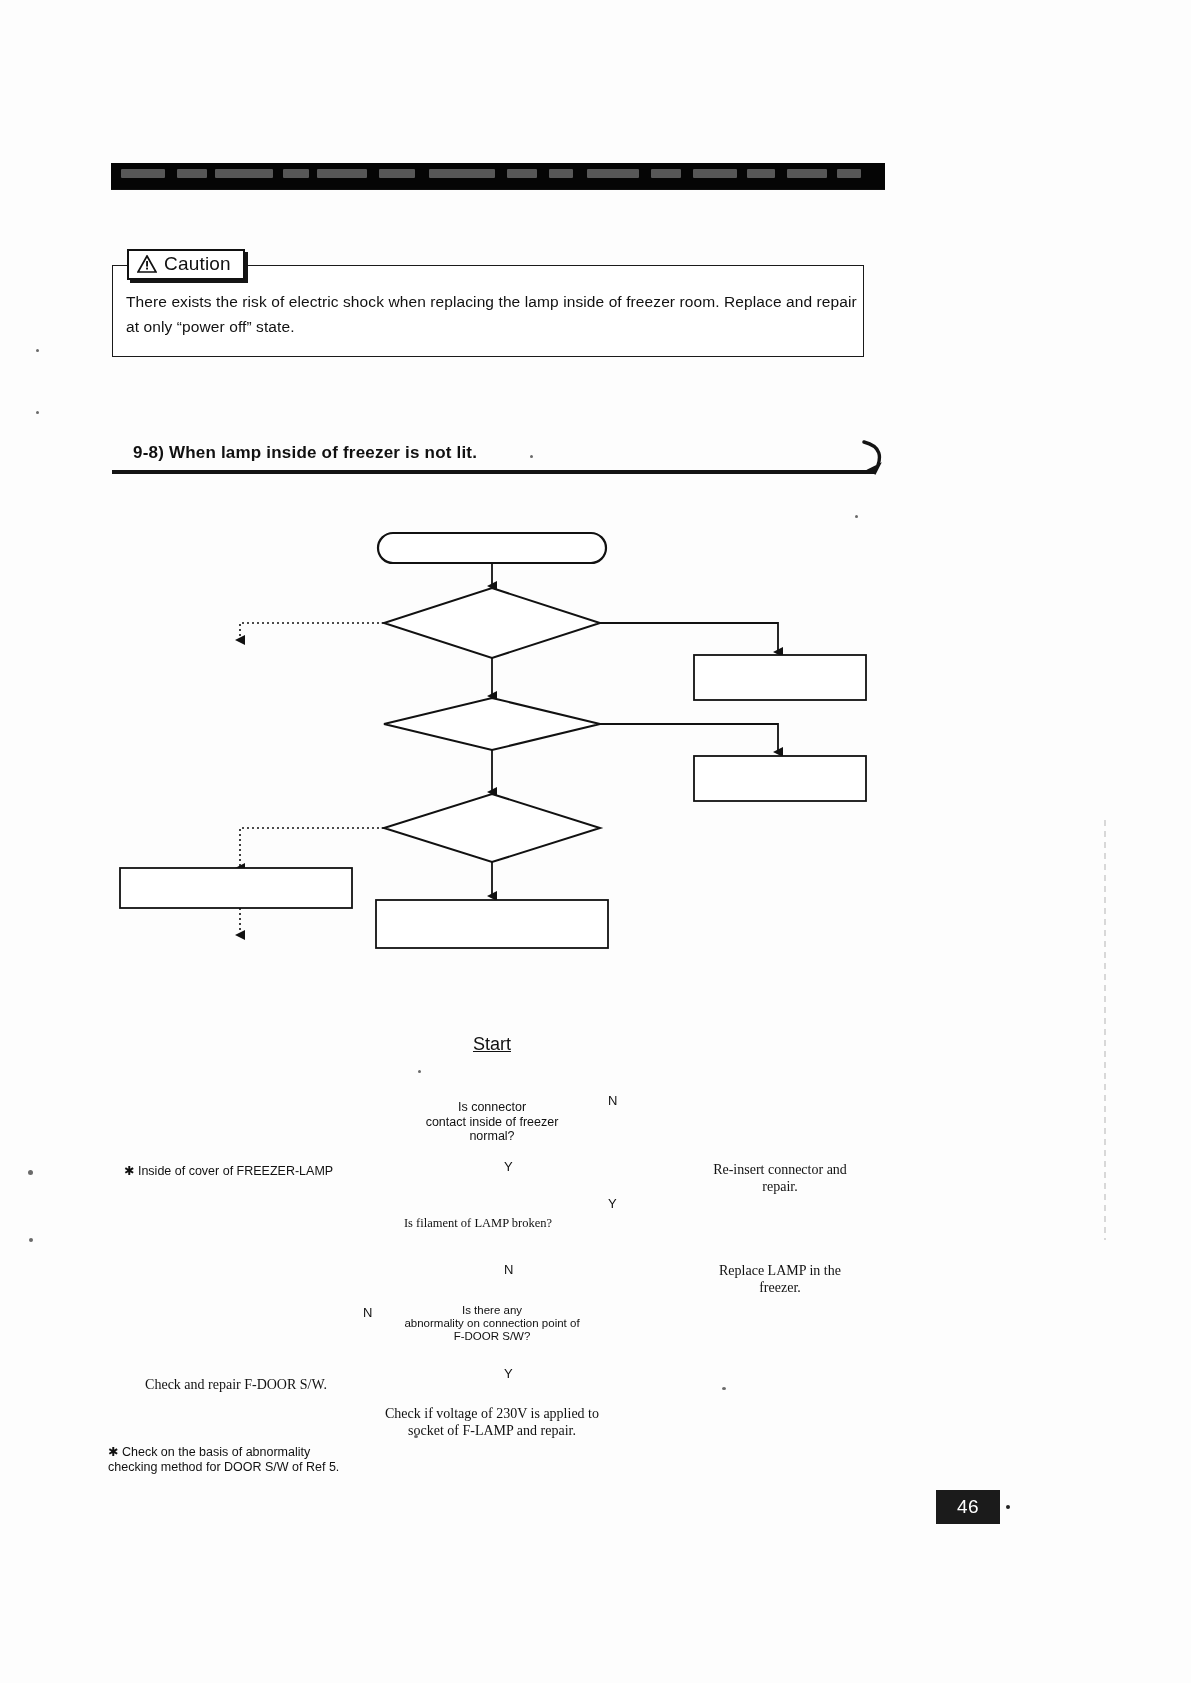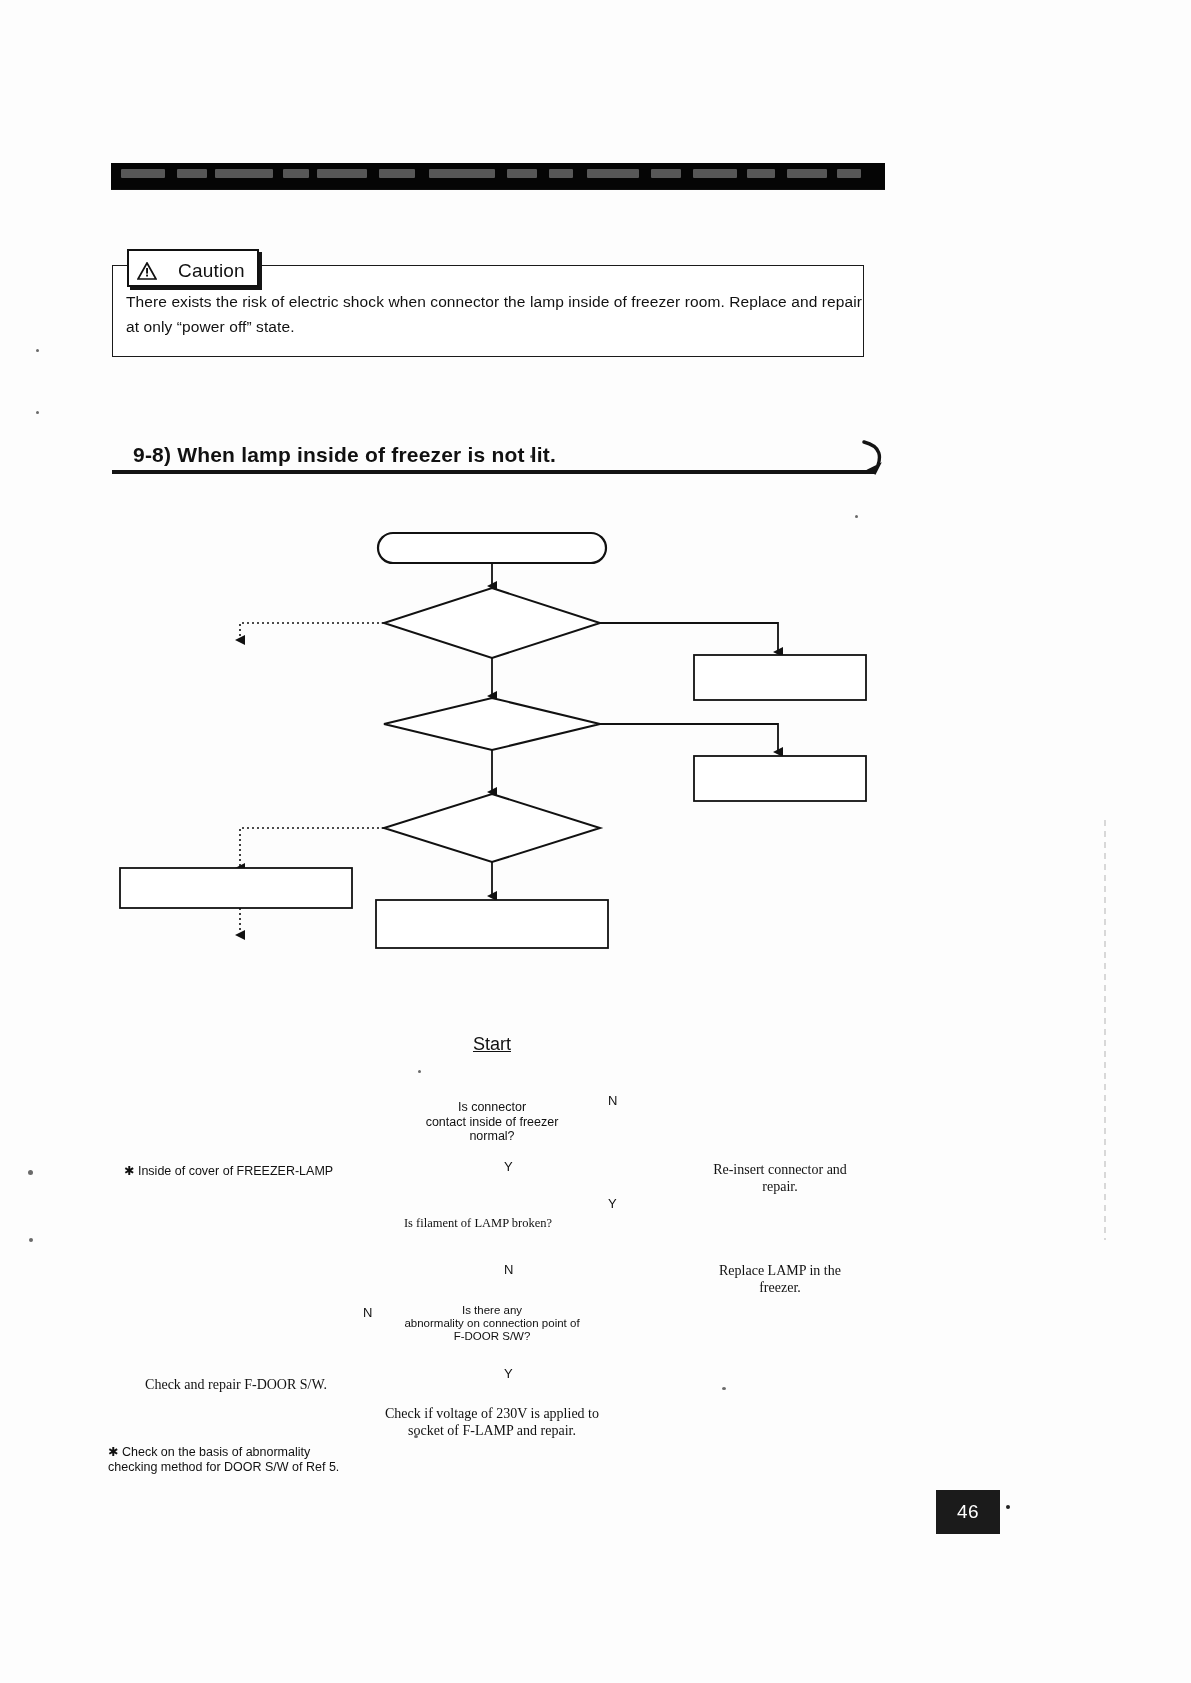--- a/index.html
+++ b/index.html
@@ -29,36 +29,36 @@
   
   #caution-box{
     position:absolute;left:112px;top:265px;width:752px;height:92px;
     border:1.6px solid #1a1a1a;
     background:#ffffff;
     box-sizing:border-box;
   }
   #caution-tab{
     position:absolute;left:127px;top:249px;
     border:2px solid #111;background:#fff;
-    padding:9px 12px 3px 8px;
-    display:flex;align-items:center;gap:21px;
+    padding:2px 12px 3px 8px;
+    display:flex;align-items:center;gap:7px;
     box-shadow:3px 3px 0 #151515;
     z-index:4;
   }
   #caution-tab .label{font-size:19px;letter-spacing:.2px;}
   .warn-tri{width:20px;height:18px;display:block;}
   #caution-text{
     position:absolute;left:126px;top:289px;width:740px;
     font-size:15.5px;line-height:25px;letter-spacing:.1px;
   }
 
   
   #section-title{
     position:absolute;left:133px;top:443px;
-    font-size:21px;font-weight:bold;letter-spacing:.2px;
+    font-size:17px;font-weight:bold;letter-spacing:.2px;
   }
   #section-rule{
     position:absolute;left:112px;top:470px;width:762px;height:4px;background:#141414;
   }
   #section-hook{
     position:absolute;left:862px;top:440px;width:26px;height:38px;
   }
 
   
   #flow{position:absolute;left:0;top:500px;width:1191px;height:500px;}
@@ -69,21 +69,21 @@
     font-size:12.5px;line-height:14.5px;color:#111;
     pointer-events:none;
   }
   .box-text{font-size:14px;line-height:17px;font-family:Liberation Serif, serif;}
   .start-text{font-size:18px;}
   .branch-lbl{position:absolute;font-size:13px;color:#111;}
   .note{position:absolute;font-size:12.5px;line-height:15px;color:#111;}
 
   
   #pageno{
-    position:absolute;left:936px;top:1490px;width:64px;height:44px;
+    position:absolute;left:936px;top:1490px;width:64px;height:34px;
     background:#1b1b1b;color:#fff;
     display:flex;align-items:center;justify-content:center;
     font-size:19px;letter-spacing:.5px;
   }
   #pageno-dot{position:absolute;left:1006px;top:1505px;width:4px;height:4px;background:#222;border-radius:50%;}
 
   
   #scanedge{
     position:absolute;left:1104px;top:820px;width:2px;height:420px;
     background:repeating-linear-gradient(#cfcfcf 0 6px, transparent 6px 11px);
@@ -125,21 +125,21 @@
 
   <div id="caution-box"></div>
   <div id="caution-tab">
     <svg class="warn-tri" viewBox="0 0 20 18">
       <path d="M10 1 L19 17 L1 17 Z" fill="none" stroke="#111" stroke-width="1.7"></path>
       <rect x="9.1" y="6" width="1.9" height="5.6" fill="#111"></rect>
       <rect x="9.1" y="12.6" width="1.9" height="1.9" fill="#111"></rect>
     </svg>
     <span class="label">Caution</span>
   </div>
-  <div id="caution-text">There exists the risk of electric shock when connector the lamp inside of freezer room. Replace and repair at only “power off” state.</div>
+  <div id="caution-text">There exists the risk of electric shock when replacing the lamp inside of freezer room. Replace and repair at only “power off” state.</div>
 
   <div id="section-title">9-8) When lamp inside of freezer is not lit.</div>
   <div id="section-rule"></div>
   <svg id="section-hook" viewBox="0 0 26 38">
     <path d="M2 2 C18 6, 22 16, 12 34 L16 26 L6 31" fill="none" stroke="#141414" stroke-width="3.4" stroke-linecap="round"></path>
   </svg>
 
   <div id="flow">
     <svg width="1191" height="500" viewBox="0 0 1191 500">
       <defs>

